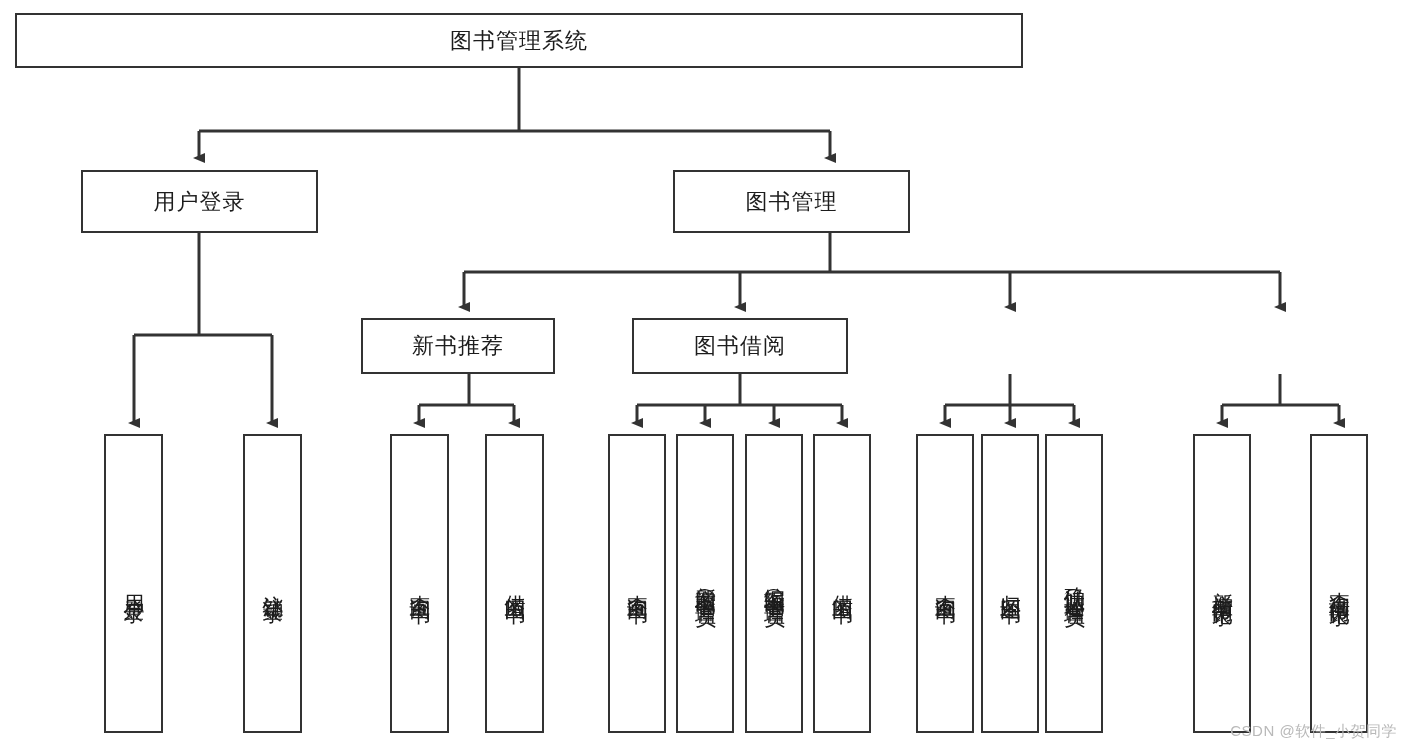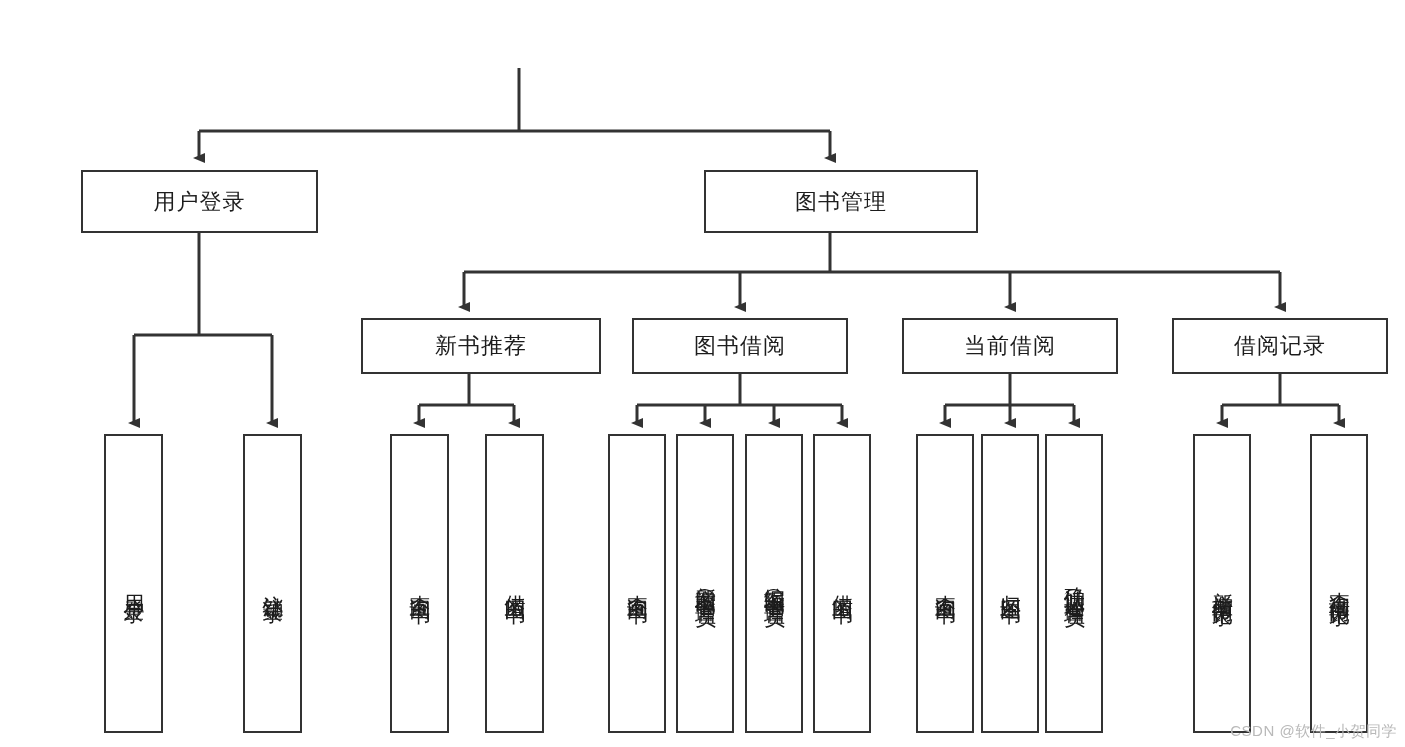--- a/index.html
+++ b/index.html
@@ -109,39 +109,36 @@
       <path d="M1010,405 L1010,423" marker-end="url(#arrow)"></path>
       <path d="M1074,405 L1074,423" marker-end="url(#arrow)"></path>
 
       <path d="M1280,374 L1280,405"></path>
       <path d="M1222,405 L1339,405"></path>
       <path d="M1222,405 L1222,423" marker-end="url(#arrow)"></path>
       <path d="M1339,405 L1339,423" marker-end="url(#arrow)"></path>
     </g>
   </svg>
 
+  <div class="node" style="left:15px; top:13px; width:1008px; height:55px;">
+    <span class="lbl">图书管理系统</span>
+  </div>
 
   <div class="node" style="left:81px; top:170px; width:237px; height:63px;">
     <span class="lbl">用户登录</span>
   </div>
-  <div class="node" style="left:704px; top:170px; width:274px; height:63px;">
+  <div class="node" style="left:673px; top:170px; width:237px; height:63px;">
     <span class="lbl">图书管理</span>
   </div>
 
-  <div class="node" style="left:361px; top:318px; width:240px; height:56px;">
+  <div class="node" style="left:361px; top:318px; width:194px; height:56px;">
     <span class="lbl">新书推荐</span>
   </div>
   <div class="node" style="left:632px; top:318px; width:216px; height:56px;font-family:Liberation Serif, serif;">
     <span class="lbl">图书借阅</span>
-  </div>
-  <div class="node" style="left:902px; top:318px; width:216px; height:56px;">
-    <span class="lbl">当前借阅</span>
-  </div>
-  <div class="node" style="left:1172px; top:318px; width:216px; height:56px;">
-    <span class="lbl">借阅记录</span>
   </div>
 
   <div class="node leaf" style="left:104px; top:434px; width:59px; height:299px;">
     <span class="lbl">用户登录</span>
   </div>
   <div class="node leaf" style="left:243px; top:434px; width:59px; height:299px;">
     <span class="lbl">注销登录</span>
   </div>
 
   <div class="node leaf" style="left:390px; top:434px; width:59px; height:299px;">

